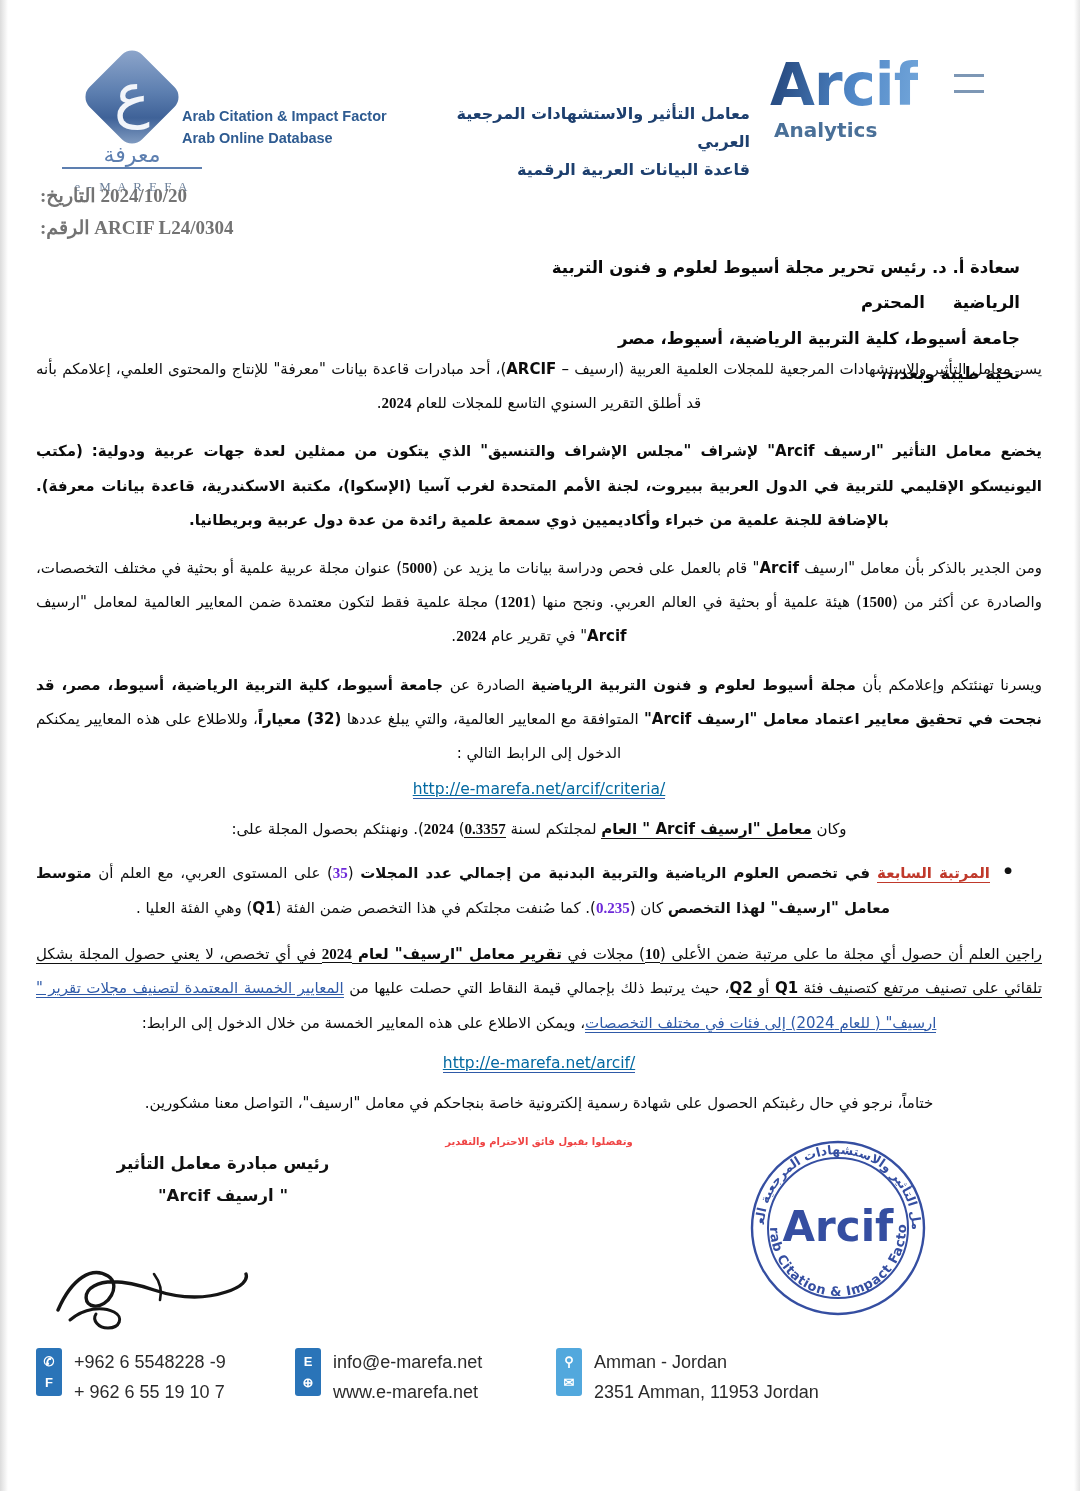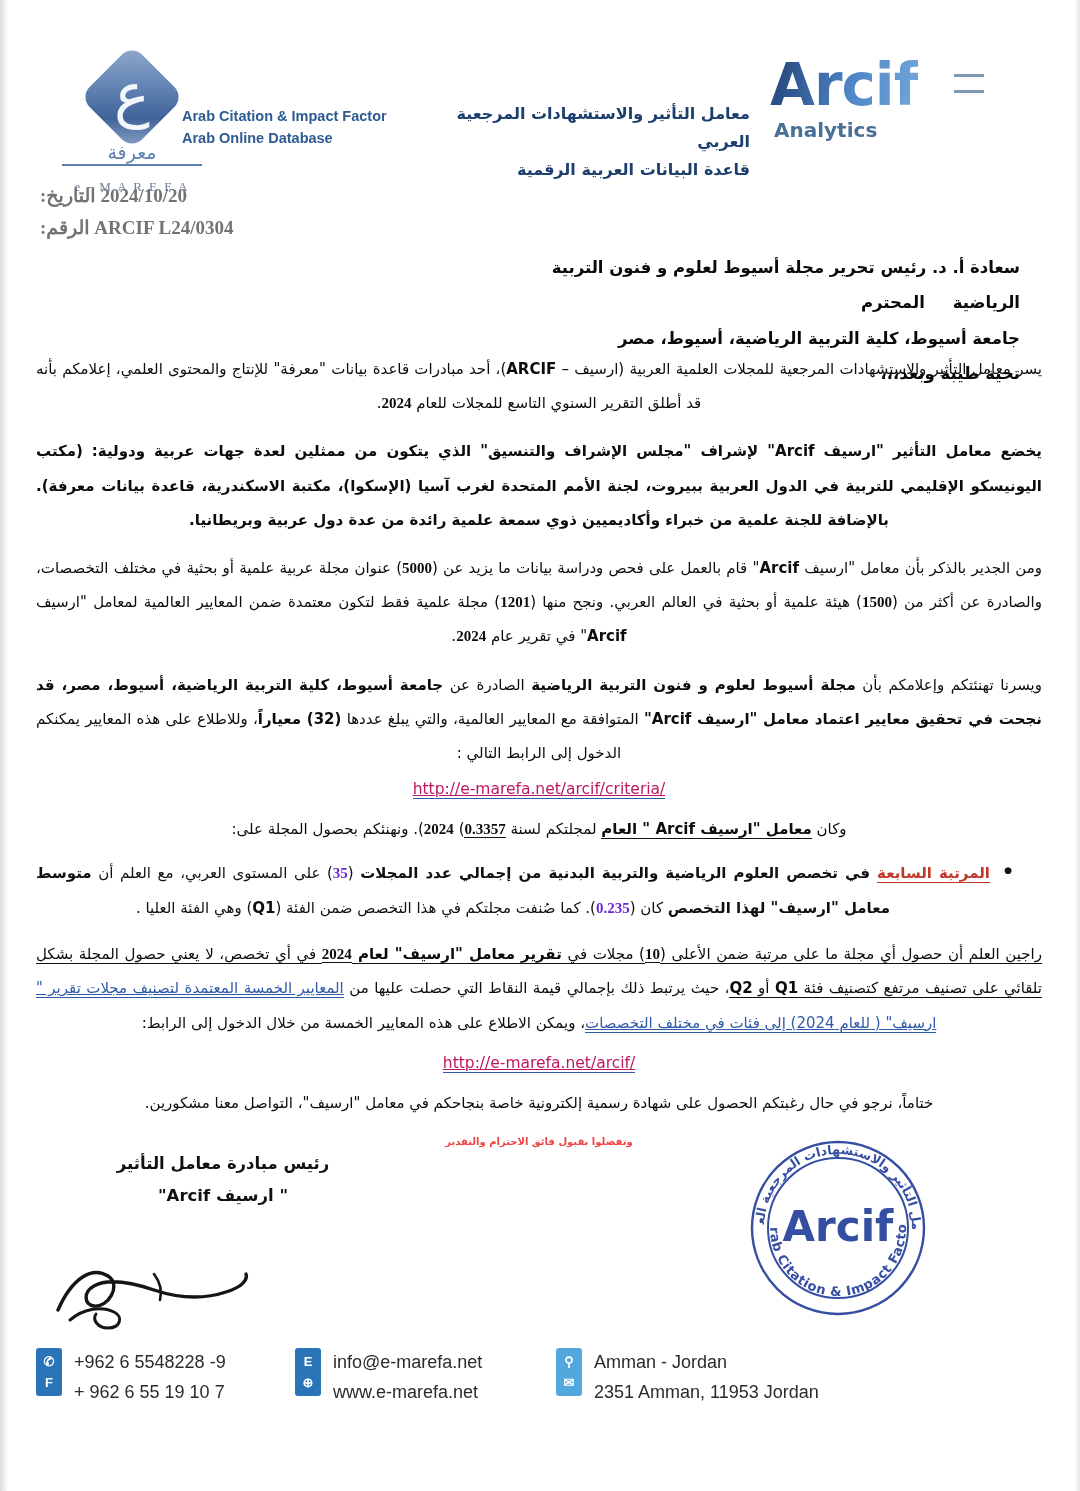--- a/index.html
+++ b/index.html
@@ -85,21 +85,21 @@
     padding-bottom: 6px;
     box-sizing: border-box;
   }
   .marefa-word {
     position: absolute;
     left: 0;
     top: 100px;
     width: 140px;
     text-align: center;
     font-family: "DejaVu Sans", sans-serif;
-    font-size: 19px;
+    font-size: 22px;
     letter-spacing: 1px;
     color: #5d7fb0;
     border-bottom: 2px solid #5d7fb0;
     padding-bottom: 1px;
     line-height: 1.05;
   }
   .marefa-latin {
     position: absolute;
     left: 0;
     top: 136px;
@@ -238,21 +238,21 @@
     unicode-bidi: embed;
     font-family: "DejaVu Sans", sans-serif;
   }
   .red { color: #6d28d9; }
   .redline {
     color: #c0392b;
     border-bottom: 1.5px solid #c0392b;
   }
   .uline { border-bottom: 1px solid #111; }
   .bluelink {
-    color: #be185d;
+    color: #0369a1;
     border-bottom: 1px solid #2f5aa8;
     direction: ltr;
     unicode-bidi: embed;
     font-family: "DejaVu Sans", sans-serif;
     font-size: 15.5px;
   }
   .bluetext {
     color: #2f5aa8;
     border-bottom: 1px solid #2f5aa8;
   }

